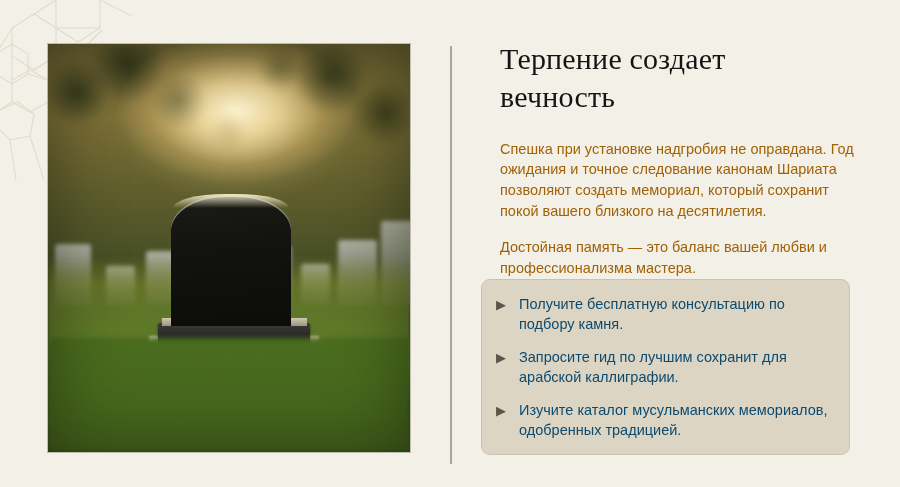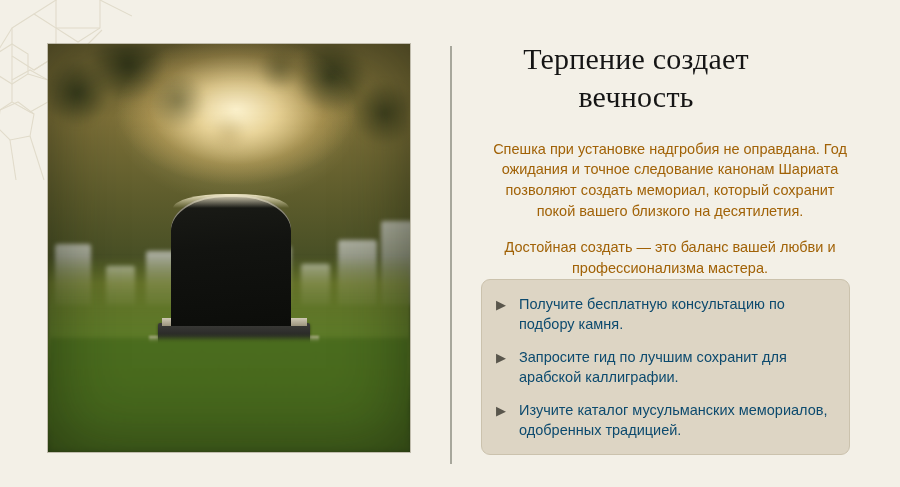--- a/index.html
+++ b/index.html
@@ -145,24 +145,23 @@
     left: 450px;
     top: 46px;
     width: 2px;
     height: 418px;
     background: #a7a79c;
   }
 
   
   #content {
     position: absolute;
-    left: 486px;
+    left: 500px;
     top: 40px;
     width: 372px;
-    text-align: center;
   }
 
   #title {
     font-family: "Liberation Serif", "DejaVu Serif", serif;
     font-size: 30px;
     line-height: 1.28;
     color: #151515;
     letter-spacing: 0.2px;
     margin: 0 0 22px 0;
     font-weight: 400;
@@ -265,21 +264,21 @@
     <div class="photo-layer ph-grass-fore"></div>
     <div class="photo-layer ph-flare"></div>
     <div class="photo-layer ph-vig"></div>
   </div>
 
   <div id="divider"></div>
 
   <div id="content">
     <h1 id="title">Терпение создает вечность</h1>
     <p class="para">Спешка при установке надгробия не оправдана. Год ожидания и точное следование канонам Шариата позволяют создать мемориал, который сохранит покой вашего близкого на десятилетия.</p>
-    <p class="para last">Достойная создать — это баланс вашей любви и профессионализма мастера.</p>
+    <p class="para last">Достойная память — это баланс вашей любви и профессионализма мастера.</p>
   </div>
 
   <div id="bullet-card">
     <div class="bullet-row">
       <span class="bullet-marker">▶</span>
       <span class="bullet-text">Получите бесплатную консультацию по подбору камня.</span>
     </div>
     <div class="bullet-row">
       <span class="bullet-marker">▶</span>
       <span class="bullet-text">Запросите гид по лучшим сохранит для арабской каллиграфии.</span>

